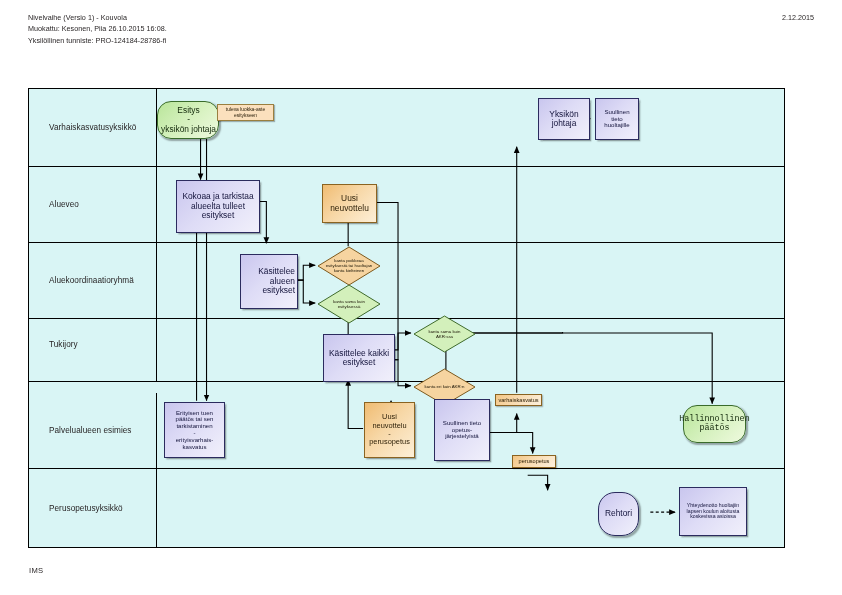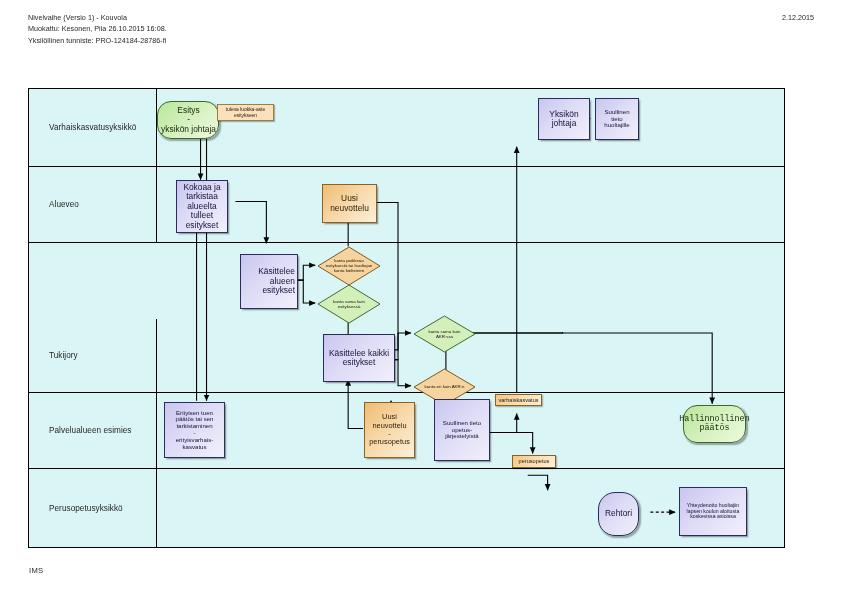--- a/index.html
+++ b/index.html
@@ -196,21 +196,26 @@
   <div class="lane" style="top:0px;height:78px;">
     <div class="lane-label-cell">
       <span>Varhaiskasvatusyksikkö</span>
     </div>
   </div>
   <div class="lane" style="top:78px;height:76px;">
     <div class="lane-label-cell">
       <span>Alueveo</span>
     </div>
   </div>
-  <div class="lane" style="top:230px;height:74px;">
+  <div class="lane" style="top:154px;height:76px;">
+    <div class="lane-label-cell">
+      <span>Aluekoordinaatioryhmä</span>
+    </div>
+  </div>
+  <div class="lane" style="top:219px;height:74px;">
     <div class="lane-label-cell">
       <span>Tukijory</span>
     </div>
   </div>
   <div class="lane" style="top:304px;height:76px;">
     <div class="lane-label-cell">
       <span>Palvelualueen esimies</span>
     </div>
   </div>
   <div class="lane last" style="top:380px;height:78px;">
@@ -285,21 +290,21 @@
   </div>
 
   <div class="node node-process" style="left:509px;top:9px;width:52px;height:42px;">
     <span class="nl">Yksikön johtaja</span>
   </div>
 
   <div class="node node-process small-text" style="left:566px;top:9px;width:44px;height:42px;">
     <span class="nl">Suullinen tieto huoltajille</span>
   </div>
 
-  <div class="node node-process" style="left:147px;top:91px;width:52px;height:53px;">
+  <div class="node node-process" style="left:147px;top:91px;width:84px;height:53px;">
     <span class="nl">Kokoaa ja tarkistaa alueelta tulleet esitykset</span>
   </div>
 
   <div class="node node-orange" style="left:293px;top:95px;width:55px;height:39px;">
     <span class="nl">Uusi neuvottelu</span>
   </div>
 
   <div class="node node-process" style="left:211px;top:165px;width:58px;height:55px;text-align:right;">
     <span class="nl">Käsittelee alueen esitykset</span>
   </div>

